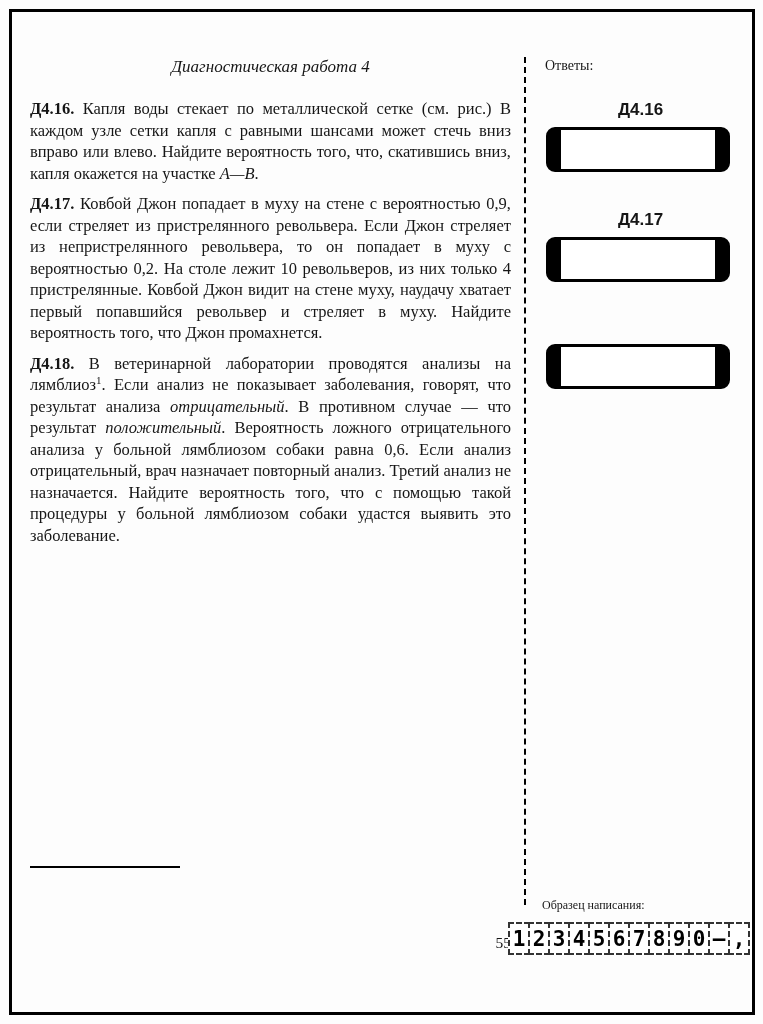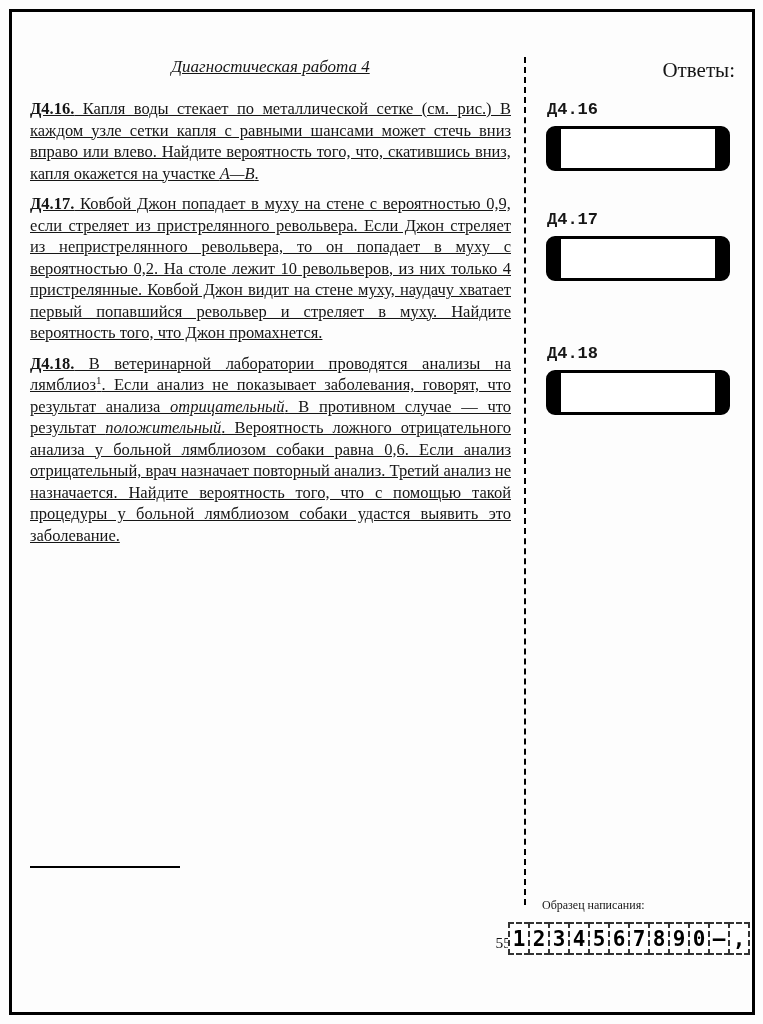--- a/index.html
+++ b/index.html
@@ -11,21 +11,21 @@
     font-family:"Liberation Serif", serif;
     overflow:hidden;
   }
   .frame {
     position:absolute; left:9px; top:9px; right:8px; bottom:9px;
     border:3px solid #000;
     pointer-events:none;
   }
   
   .col-left {
-    position:absolute; left:30px; top:57px; width:481px;text-decoration:underline;
+    position:absolute; left:30px; top:57px; width:481px;
   }
   .doc-title {
     text-align:center;
     font-style:italic;
     font-size:17px;
     margin-bottom:21px;
   }
   .problem {
     font-size:16.5px;
     line-height:21.5px;
@@ -36,29 +36,30 @@
   .problem i { font-style:italic; }
   sup.fn { font-size:11px; line-height:0; vertical-align:super; }
   
   .divider {
     position:absolute; left:524px; top:57px; height:848px;
     border-left:2.5px dashed #000;
   }
   
   .answers-header {
     position:absolute; left:545px; top:58px; width:190px;
-    text-align:right; font-size:21px;
+    text-align:left; font-size:14px;
   }
   .answer-block { position:absolute; left:546px; width:188px; }
   .answer-block.b1 { top:100px; }
   .answer-block.b2 { top:210px; }
   .answer-block.b3 { top:344px; }
   .answer-label {
     font-weight:bold; font-size:17px; margin-bottom:7px; margin-left:1px;
-    font-family:Liberation Mono, monospace;
+    font-family:Liberation Sans, sans-serif;
+    text-align:center;
   }
   .answer-box {
     width:184px; height:45px;
     background:#fff;
     border:3px solid #000;
     border-left-width:15px;
     border-right-width:15px;
     border-radius:9px;
   }
   
@@ -115,21 +116,20 @@
   <div class="answer-label">Д4.16</div>
   <div class="answer-box"></div>
 </div>
 
 <div class="answer-block b2">
   <div class="answer-label">Д4.17</div>
   <div class="answer-box"></div>
 </div>
 
 <div class="answer-block b3">
-  <div class="answer-label">Д4.18</div>
   <div class="answer-box"></div>
 </div>
 
 <div class="footnote">
   <div class="footnote-rule"></div>
 </div>
 
 <div class="page-number">55</div>
 
 <div class="sample-label">Образец написания:</div>

